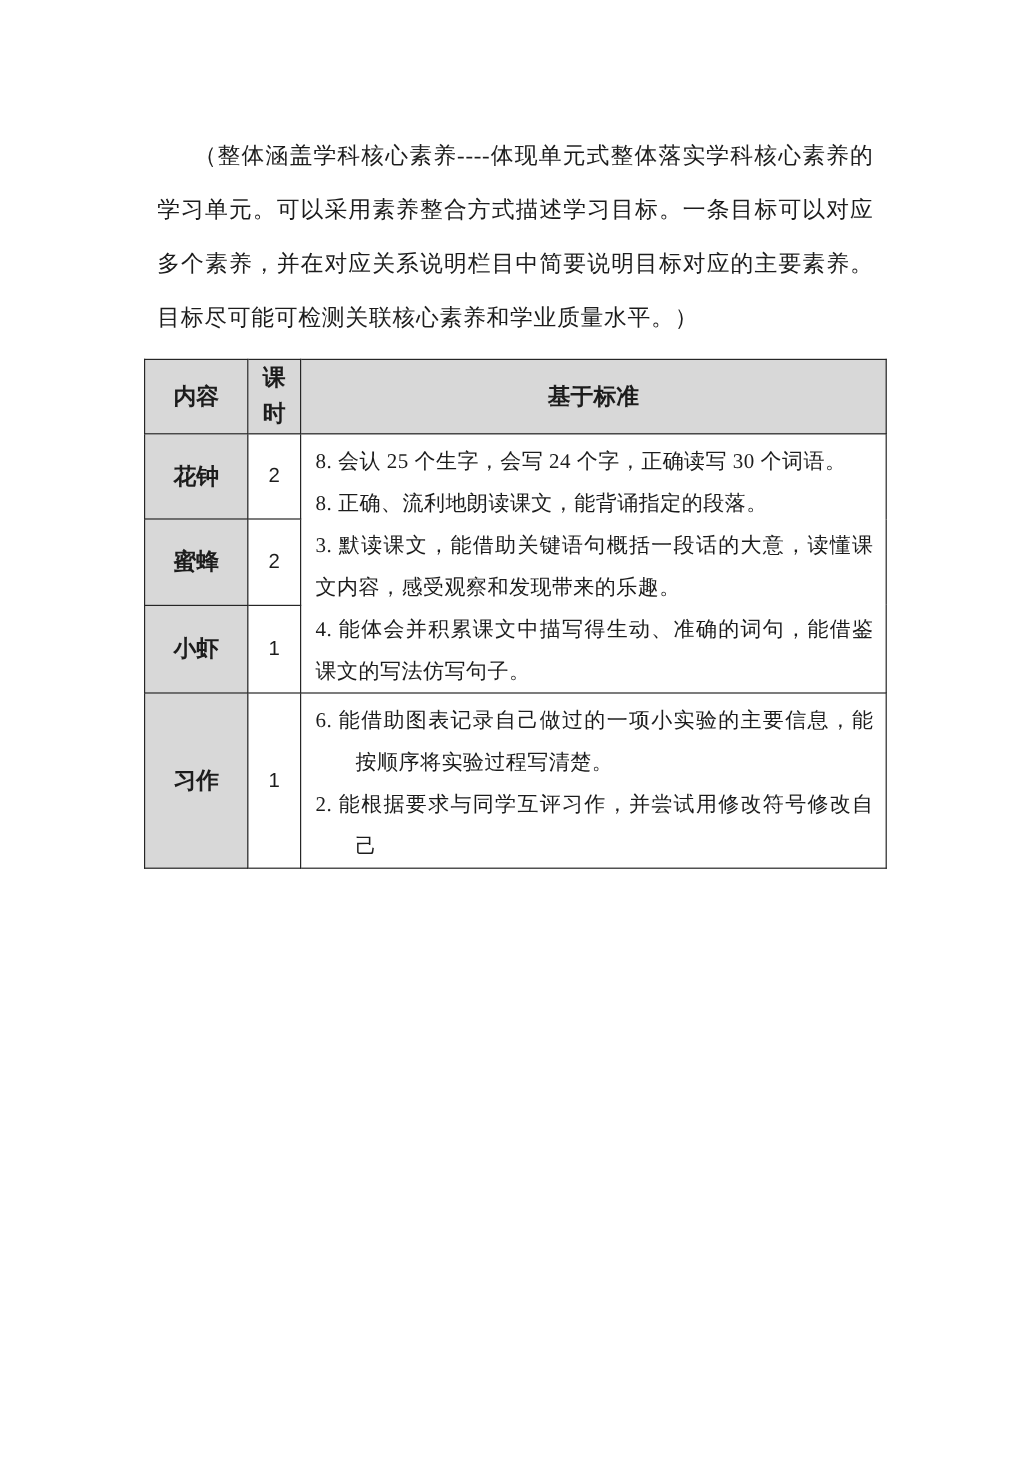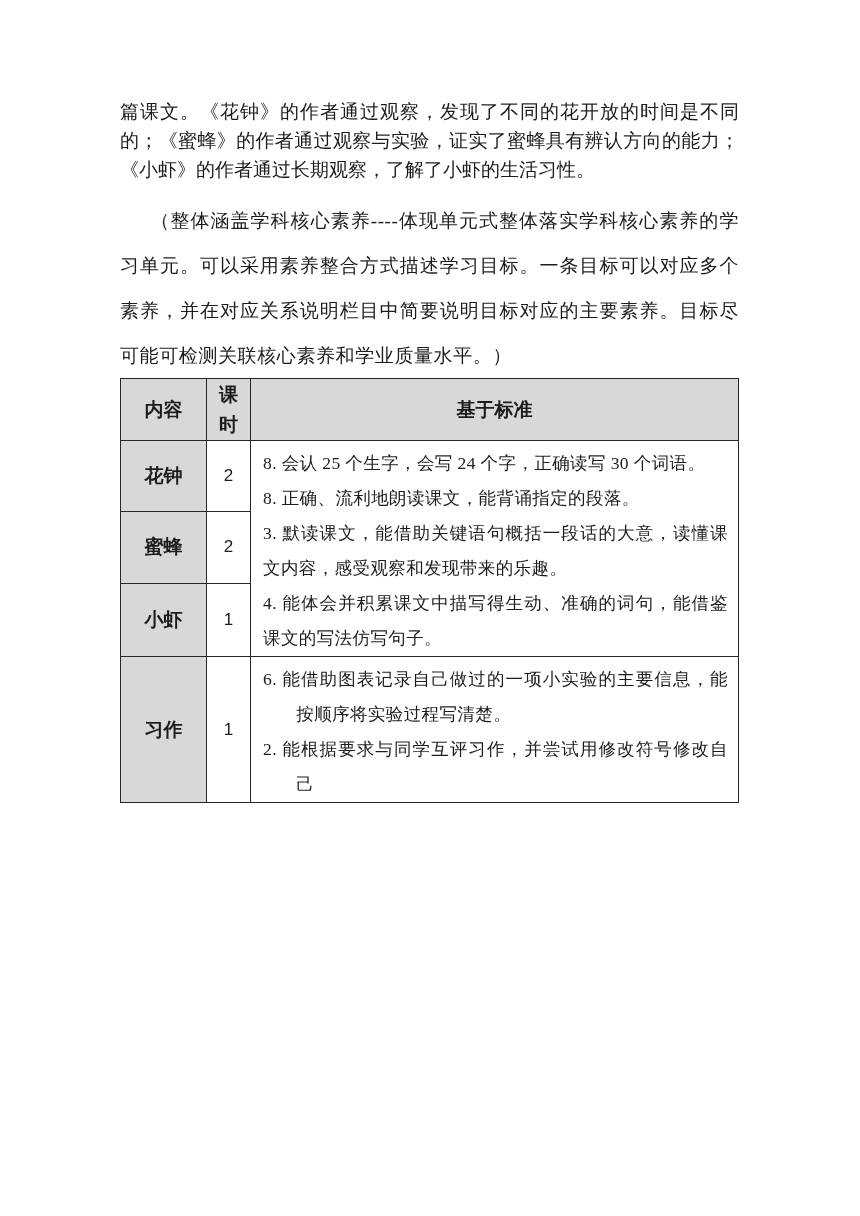--- a/index.html
+++ b/index.html
@@ -33,21 +33,21 @@
     text-indent: 2em;
     text-align: justify;
   }
   .heading-block.tight { line-height: 45px; }
   .heading-block strong {
     font-family: "Liberation Sans", "DejaVu Sans", sans-serif;
     font-weight: 700;
     letter-spacing: 0.5px;
   }
   .kai-para {
-    margin: 0;
+    margin: 11px;
     font-size: 19px;
     line-height: 45px;
     text-indent: 1.6em;
     text-align: justify;
     letter-spacing: 0.6px;
   }
   table.points-table {
     border-collapse: collapse;
     table-layout: fixed;
     width: 618px;
@@ -92,21 +92,20 @@
   td.points-cell.hanging p {
     padding-left: 1.9em;
     text-indent: -1.9em;
   }
 </style>
 </head>
 <body>
 
 <div class="page">
 
-  <p class="para flush">篇课文。《花钟》的作者通过观察，发现了不同的花开放的时间是不同的；《蜜蜂》的作者通过观察与实验，证实了蜜蜂具有辨认方向的能力；《小虾》的作者通过长期观察，了解了小虾的生活习性。</p>
 
 
 
 
   <p class="kai-para">（整体涵盖学科核心素养----体现单元式整体落实学科核心素养的学习单元。可以采用素养整合方式描述学习目标。一条目标可以对应多个素养，并在对应关系说明栏目中简要说明目标对应的主要素养。目标尽可能可检测关联核心素养和学业质量水平。）</p>
 
   <table class="points-table">
     <colgroup>
       <col style="width:86px">
       <col style="width:44px">

